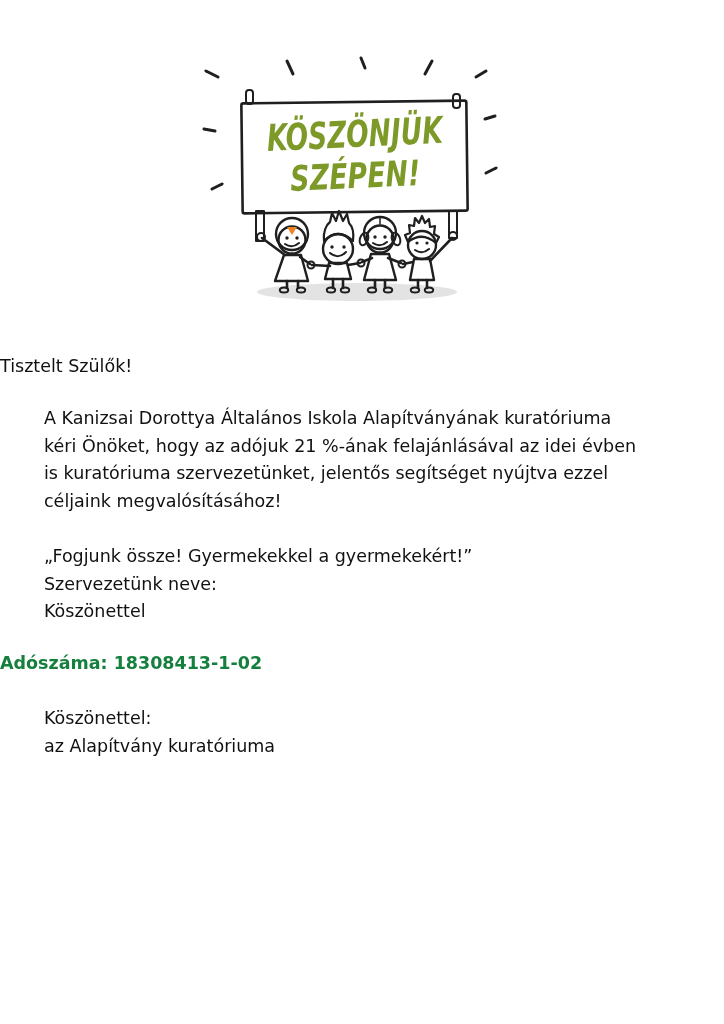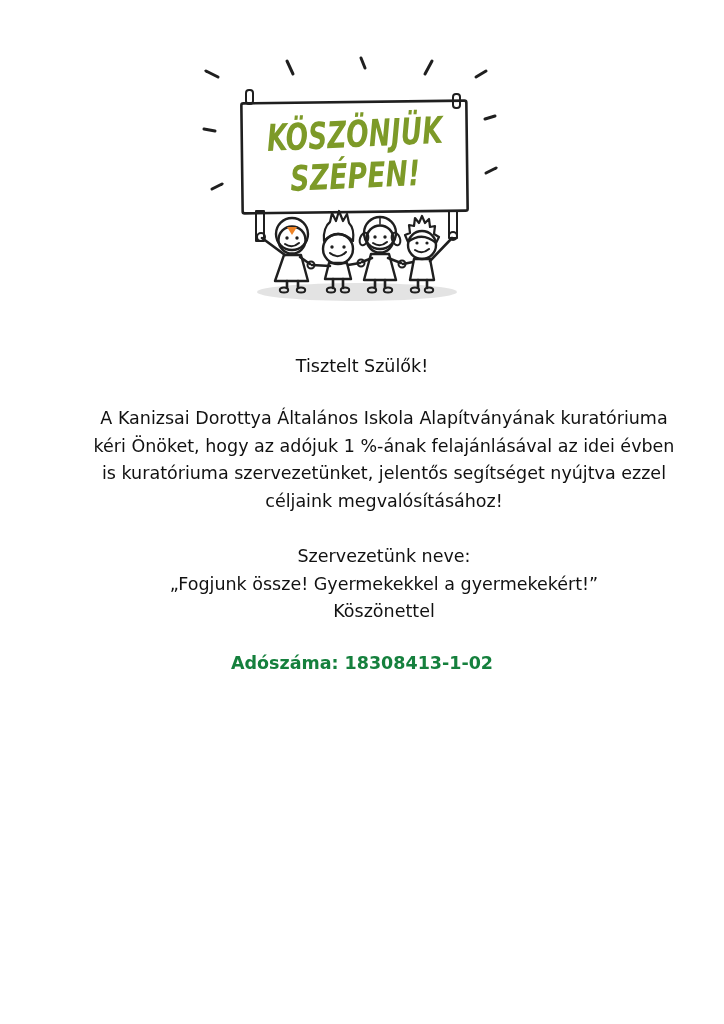--- a/index.html
+++ b/index.html
@@ -6,21 +6,21 @@
   .page{
     position:relative;
     width:724px;height:1024px;
     background:#ffffff;
     font-family:"DejaVu Sans",sans-serif;
     color:#111111;
     overflow:hidden;
   }
   .txt{
     position:absolute;left:0;right:0;
-    text-align:center;
+    text-align:left;
     font-size:17.5px;
     line-height:27.5px;
     white-space:nowrap;
   }
   .txt div{white-space:nowrap;margin-left:44px;}
   #heading{top:353px;}
   #paragraph{top:405px;}
   #org-block{top:543px;}
   #tax-line{top:650px;font-weight:bold;color:#15803d;}
   #closing-block{top:705px;}
@@ -128,27 +128,31 @@
       <ellipse cx="244" cy="235" rx="4.2" ry="2.6" fill="#ffffff" class="outline" stroke-width="2"></ellipse>
       <circle cx="217" cy="209" r="3.5" fill="#fdf4ea" class="outline" stroke-width="2"></circle>
       <circle cx="268" cy="181" r="4" fill="#bb5b29" class="outline" stroke-width="2"></circle>
     </g>
   </svg>
 
   <div class="txt" id="heading">Tisztelt Szülők!</div>
 
   <div class="txt" id="paragraph">
     <div>A Kanizsai Dorottya Általános Iskola Alapítványának kuratóriuma</div>
-    <div>kéri Önöket, hogy az adójuk 1 %-ának felajánlásával az idei évben</div>
+    <div>kéri Önöket, hogy az adójuk 21 %-ának felajánlásával az idei évben</div>
     <div>is kuratóriuma szervezetünket, jelentős segítséget nyújtva ezzel</div>
     <div>céljaink megvalósításához!</div>
   </div>
 
   <div class="txt" id="org-block">
+    <div>„Fogjunk össze! Gyermekekkel a gyermekekért!”</div>
     <div>Szervezetünk neve:</div>
-    <div>„Fogjunk össze! Gyermekekkel a gyermekekért!”</div>
     <div>Köszönettel</div>
   </div>
 
   <div class="txt" id="tax-line">Adószáma: 18308413-1-02</div>
 
+  <div class="txt" id="closing-block">
+    <div>Köszönettel:</div>
+    <div>az Alapítvány kuratóriuma</div>
+  </div>
 
 </div>
 
 </body></html>

